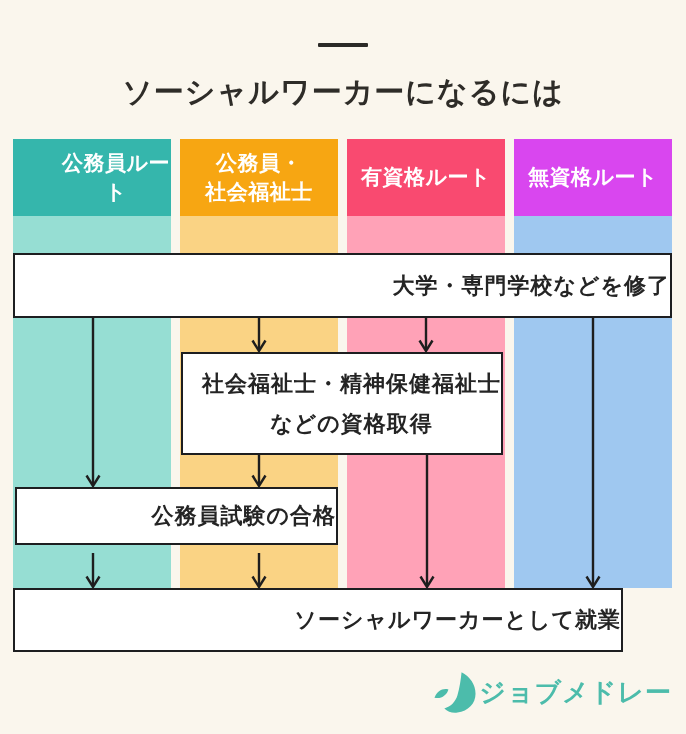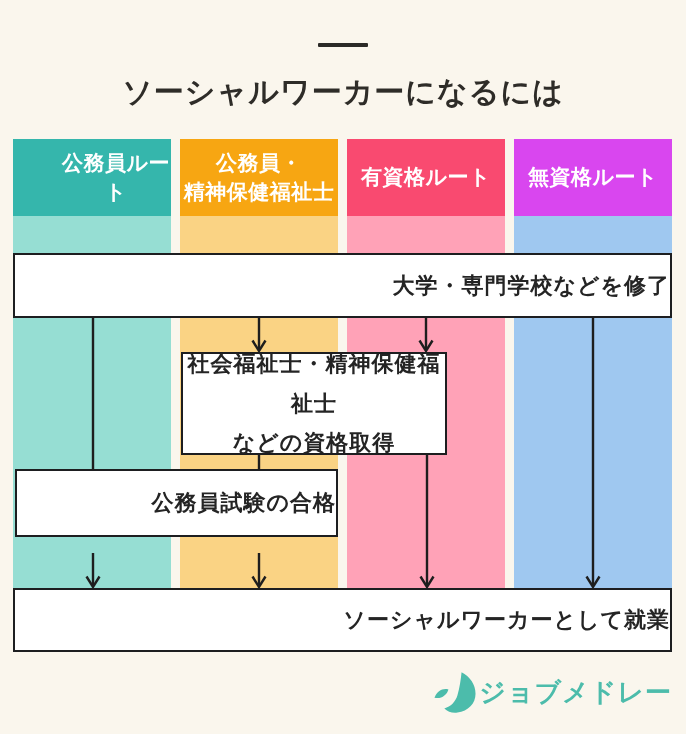--- a/index.html
+++ b/index.html
@@ -56,21 +56,21 @@
   <div class="col" style="left:13px">
     <div class="col-header" style="background: rgb(53, 182, 172); padding-left: 48px;">
       <span class="col-label">公務員ルート</span>
     </div>
     <div class="col-body" style="background: rgb(150, 222, 211);"></div>
   </div>
 
   <div class="col" style="left:180px">
     <div class="col-header" style="background: rgb(247, 166, 18);">
       <span class="col-label">公務員・
-精神保健福祉士</span>
+社会福祉士</span>
     </div>
     <div class="col-body" style="background: rgb(250, 211, 132);"></div>
   </div>
 
   <div class="col" style="left:347px">
     <div class="col-header" style="background: rgb(249, 74, 112);">
       <span class="col-label">有資格ルート</span>
     </div>
     <div class="col-body" style="background: rgb(255, 162, 183);"></div>
   </div>
@@ -111,28 +111,28 @@
       <polyline points="1.5,23.5 8,34 14.5,23.5"></polyline>
   </svg>
   <svg class="arrow" style="left:251px;top:553px" width="16" height="35" viewBox="0 0 16 35">
     <line x1="8" y1="0" x2="8" y2="33"></line>
       <polyline points="1.5,23.5 8,34 14.5,23.5"></polyline>
   </svg>
 
   <div class="step-box" style="left:13px;top:253px;width:659px;height:65px">
     <span>大学・専門学校などを修了</span>
   </div>
-  <div class="step-box two-line" style="left:181px;top:352px;width:266px;height:103px">
+  <div class="step-box two-line" style="left:181px;top:352px;width:322px;height:103px">
     <span>社会福祉士・精神保健福祉士
 などの資格取得</span>
   </div>
-  <div class="step-box" style="left:15px;top:469px;width:323px;height:68px">
+  <div class="step-box" style="left:15px;top:487px;width:323px;height:58px">
     <span>公務員試験の合格</span>
   </div>
-  <div class="step-box" style="left:13px;top:588px;width:659px;height:64px">
+  <div class="step-box" style="left:13px;top:588px;width:610px;height:64px">
     <span>ソーシャルワーカーとして就業</span>
   </div>
 
   <div class="logo">
     <svg width="46" height="44" viewBox="0 0 56 52">
       <path d="M36 2 C46 7 53 17 53 28 C53 40 44 49 31 51 C25 52 19 50 15 46 C23 44 28.5 38 31 30 C33.7 21 35 11 36 2 Z" style="fill: rgb(76, 188, 171);"></path>
       <path d="M3 33 C6 25 13 21 20 23 C18 30 11 35 3 33 Z" style="fill: rgb(76, 188, 171);"></path>
     </svg>
     <span class="logo-text" style="color: rgb(76, 188, 171);">ジョブメドレー</span>
   </div>

